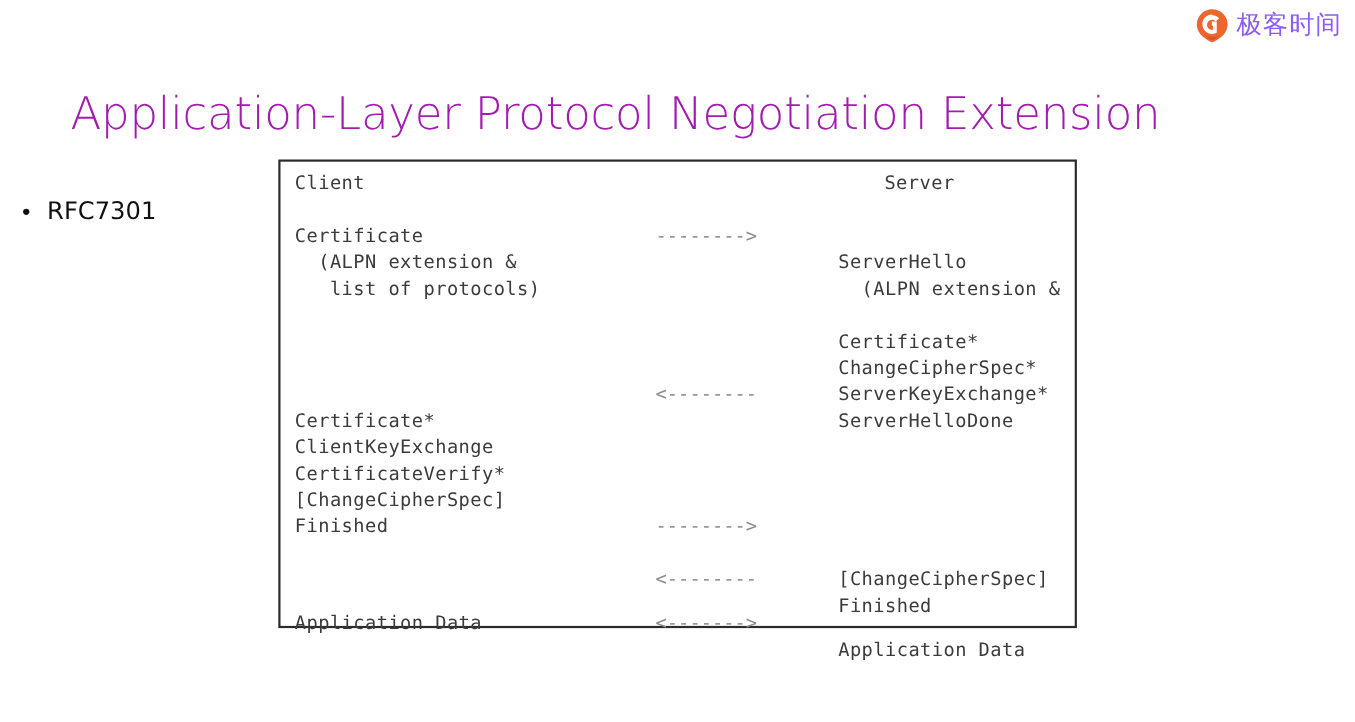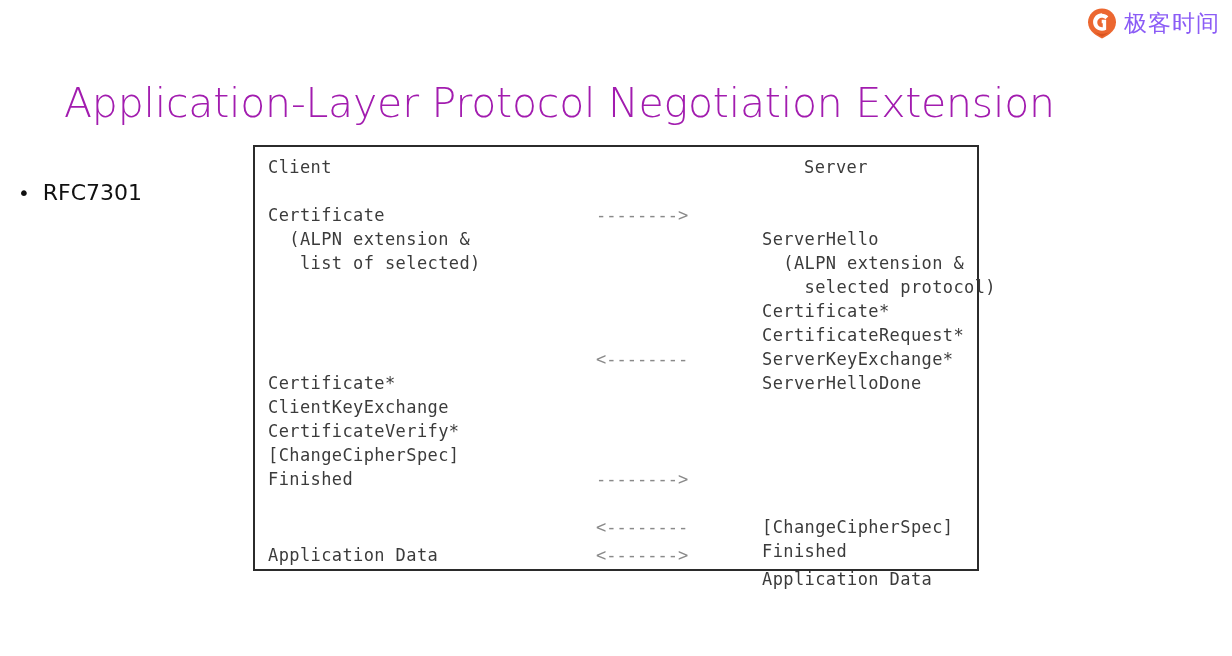--- a/index.html
+++ b/index.html
@@ -173,28 +173,27 @@
         <div class="drow" style="top: 56px;">
           <span class="cell col-client">Certificate</span>
           <span class="cell col-arrow">--------&gt;</span>
           <span class="cell col-server">ServerHello</span>
         </div>
         <div class="drow" style="top: 80px;">
           <span class="cell col-client">  (ALPN extension &amp;</span>
           <span class="cell col-server">  (ALPN extension &amp;</span>
         </div>
         <div class="drow" style="top: 104px;">
-          <span class="cell col-client">   list of selected)</span>
-          <span class="cell col-server">    selected protocol)</span>
+          <span class="cell col-client">   list of protocols)</span>
         </div>
         <div class="drow" style="top: 128px;">
           <span class="cell col-server">Certificate*</span>
         </div>
         <div class="drow" style="top: 152px;">
-          <span class="cell col-server">CertificateRequest*</span>
+          <span class="cell col-server">ChangeCipherSpec*</span>
         </div>
         <div class="drow" style="top: 176px;">
           <span class="cell col-server">ServerKeyExchange*</span>
         </div>
         <div class="drow" style="top: 200px;">
           <span class="cell col-arrow">&lt;--------</span>
           <span class="cell col-server">ServerHelloDone</span>
         </div>
         <div class="drow" style="top: 224px;">
           <span class="cell col-client">Certificate*</span>
@@ -212,21 +211,21 @@
           <span class="cell col-client">Finished</span>
           <span class="cell col-arrow">--------&gt;</span>
         </div>
         <div class="drow" style="top: 344px;">
           <span class="cell col-server">[ChangeCipherSpec]</span>
         </div>
         <div class="drow" style="top: 368px;">
           <span class="cell col-arrow">&lt;--------</span>
           <span class="cell col-server">Finished</span>
         </div>
-        <div class="drow" style="top: 396px;">
+        <div class="drow" style="top: 408px;">
           <span class="cell col-client">Application Data</span>
           <span class="cell col-arrow">&lt;-------&gt;</span>
           <span class="cell col-server">Application Data</span>
         </div>
       </div>
   </div>
 
 </div>
 
 </body></html>

